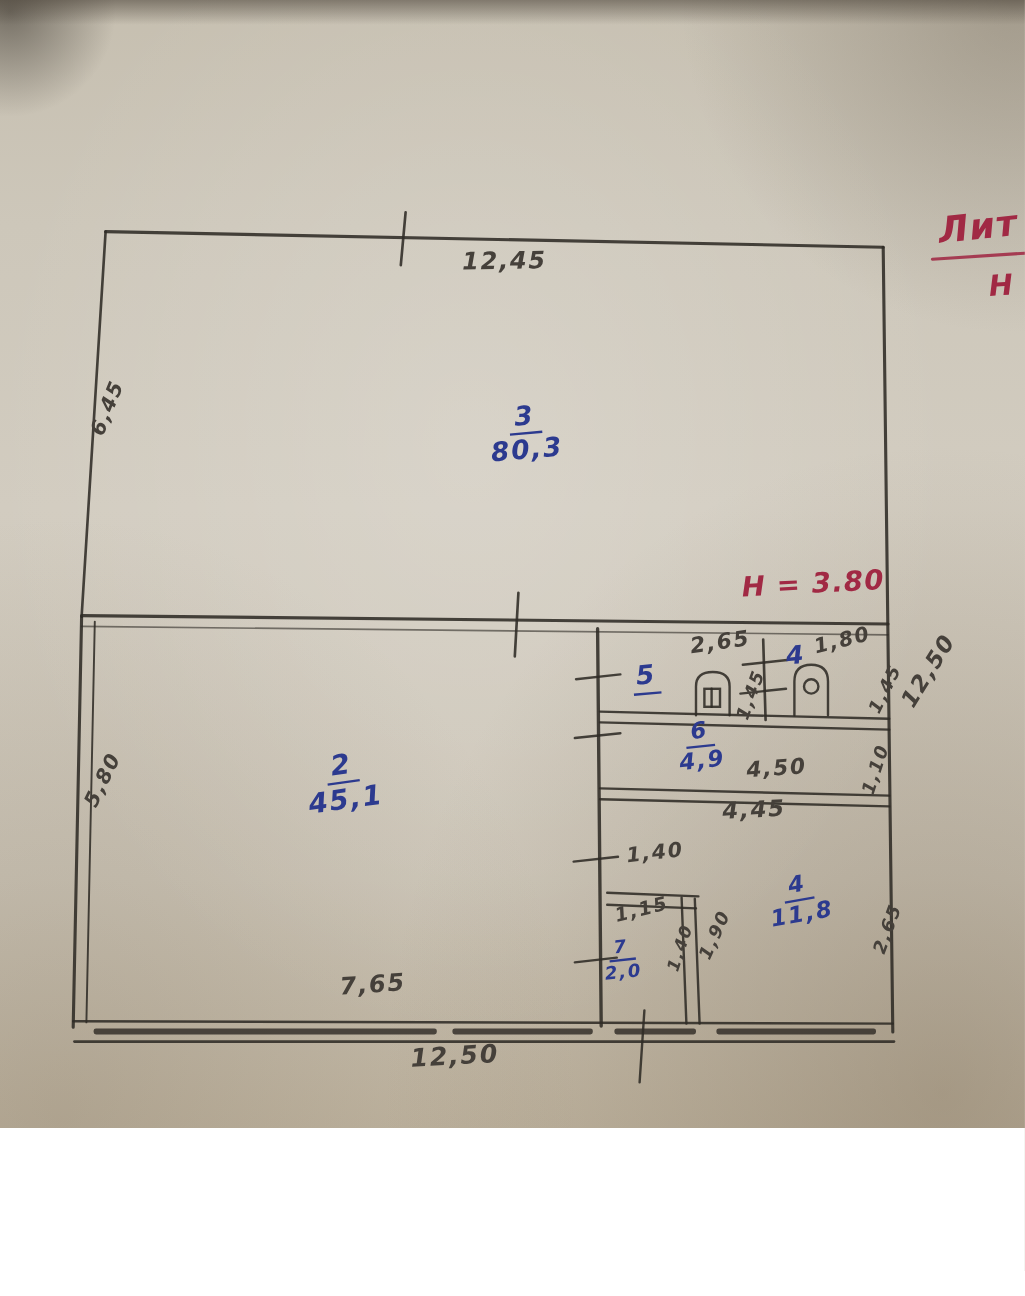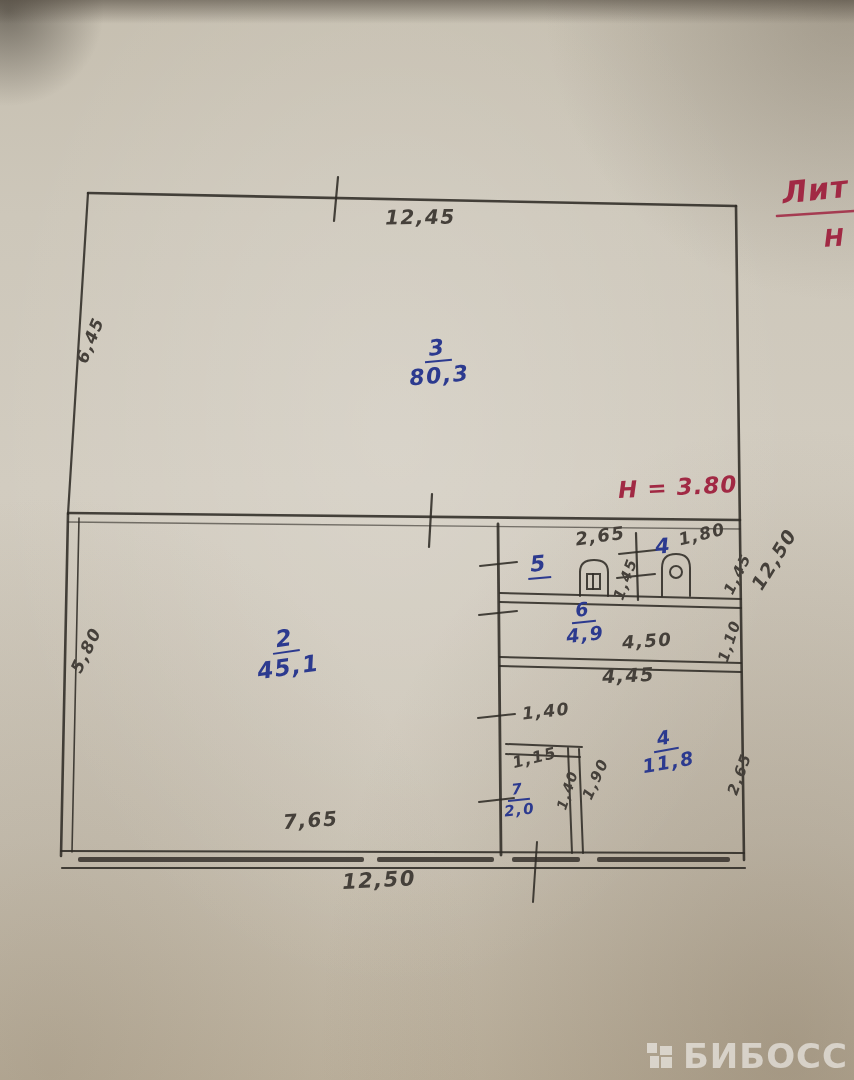--- a/index.html
+++ b/index.html
@@ -1,18 +1,18 @@
 <!DOCTYPE html>
 <html><head>
 <meta charset="utf-8">
 <style>
   html,body{margin:0;padding:0;}
   body{width:854px;height:1080px;overflow:hidden;}
   #paper{
-    position:relative;width:854px;height:1080px;overflow:hidden;
+    position:relative;width:854px;height:940px;overflow:hidden;
     background-color:#cbc4b5;
     background-image:
       linear-gradient(180deg, rgba(70,62,52,.55) 0%, rgba(70,62,52,0) 2.2%),
       radial-gradient(circle at 1% 1%, rgba(50,45,38,.55), rgba(50,45,38,0) 7%),
       radial-gradient(circle at 99% 0%, rgba(105,95,80,.38), rgba(105,95,80,0) 22%),
       radial-gradient(ellipse at 46% 40%, rgba(255,255,255,.16), rgba(255,255,255,0) 62%),
       radial-gradient(ellipse at 92% 97%, rgba(120,104,82,.38), rgba(120,104,82,0) 42%),
       radial-gradient(ellipse at 6% 99%, rgba(130,116,96,.28), rgba(130,116,96,0) 38%),
       linear-gradient(0deg,#bfb4a0 0%, #ccc5b7 22%, #d2ccc0 55%, #cdc7ba 80%, #c6bfb0 100%);
     font-family:"DejaVu Sans",sans-serif;
@@ -144,25 +144,14 @@
   </div>
   <div class="lbl blue frac" style="left:640px;top:728px;font-size:19px;transform:rotate(-10deg)">
     <span class="num">4</span>
     <span class="den">11,8</span>
   </div>
 
   <div class="lbl red" style="left:782px;top:172px;font-size:30px;transform:rotate(-6deg)">Лит</div>
   <div class="lbl red" style="left:824px;top:224px;font-size:24px;transform:rotate(-4deg)">Н</div>
   <div class="lbl red" style="left:618px;top:474px;font-size:23px;transform:rotate(-3deg)">Н = 3.80</div>
 
-  <div id="watermark">
-    <svg width="30" height="30" viewBox="0 0 30 30">
-      <g fill="rgba(255,255,255,0.55)">
-        <rect x="2" y="2" width="10" height="10"></rect>
-        <rect x="15" y="5" width="12" height="9"></rect>
-        <rect x="5" y="15" width="9" height="12"></rect>
-        <rect x="16" y="16" width="11" height="11"></rect>
-      </g>
-    </svg>
-    <span class="wm-text">БИБОСС</span>
-  </div>
 
 </div>
 
 </body></html>

